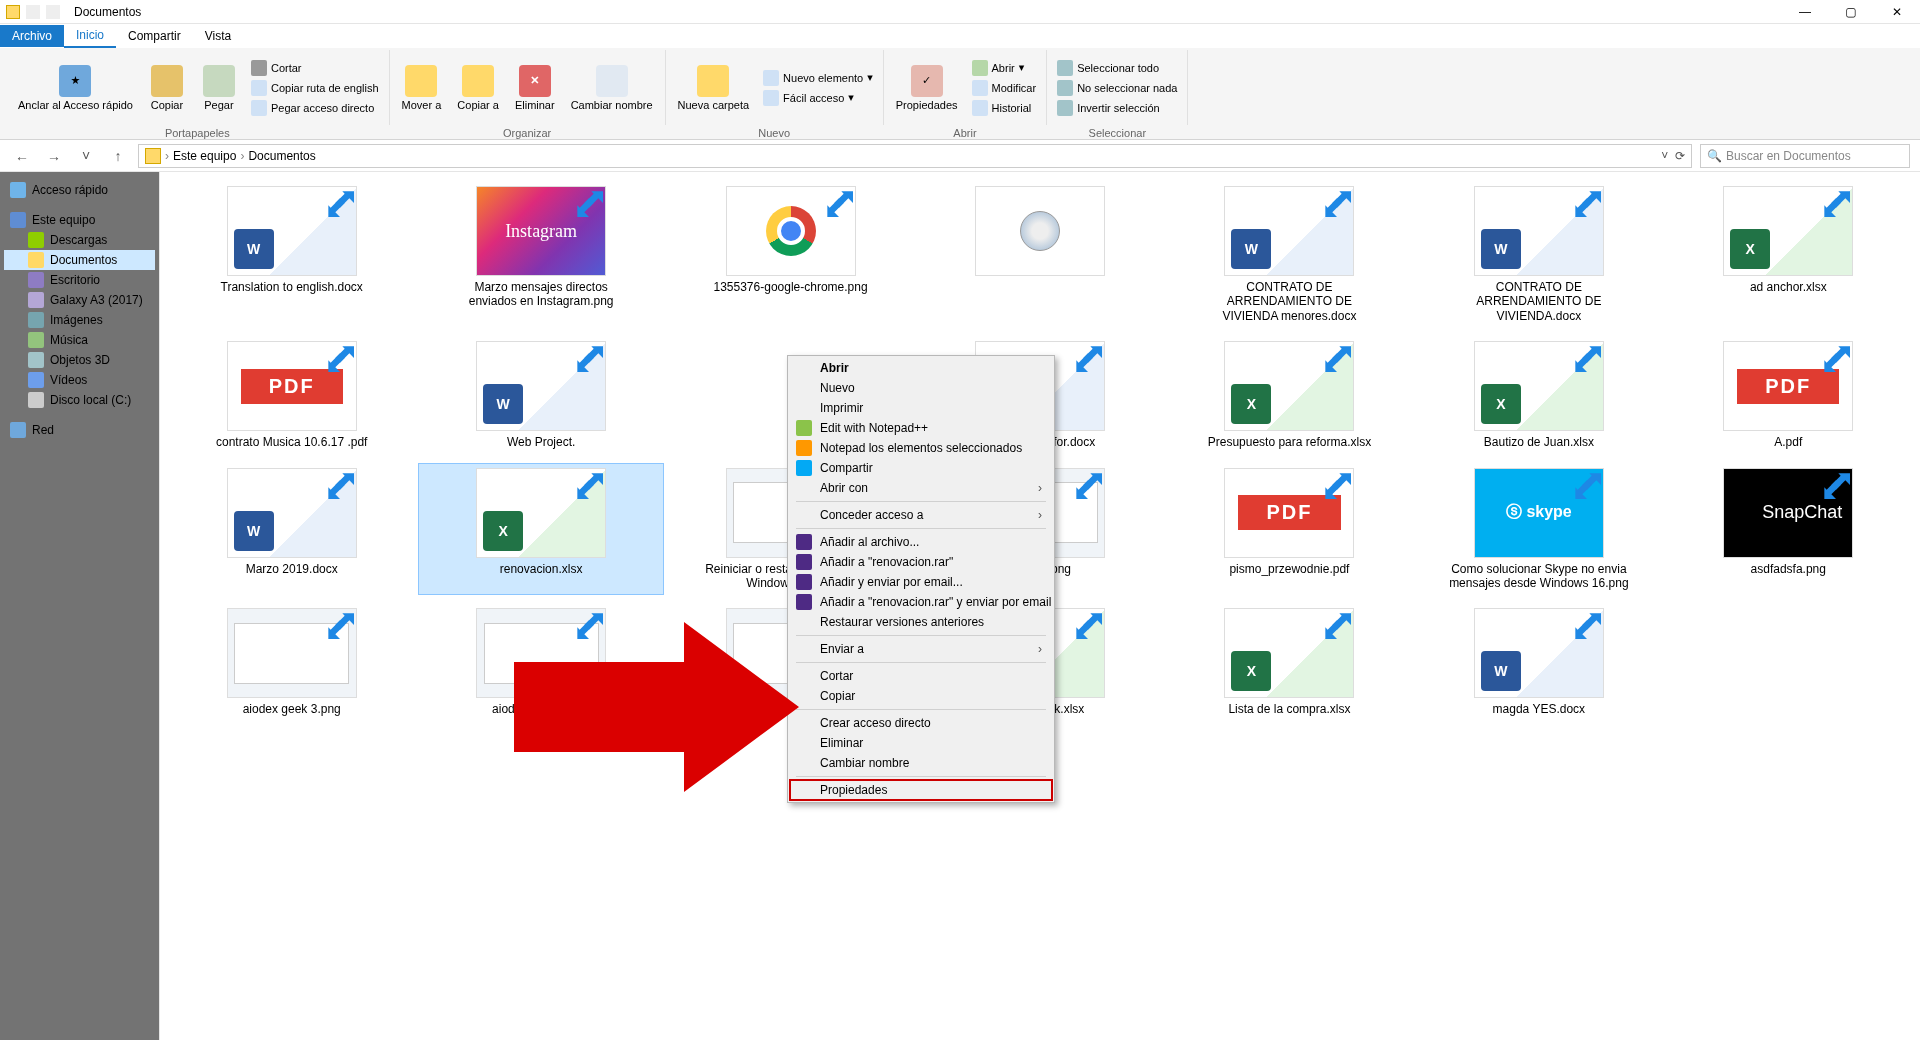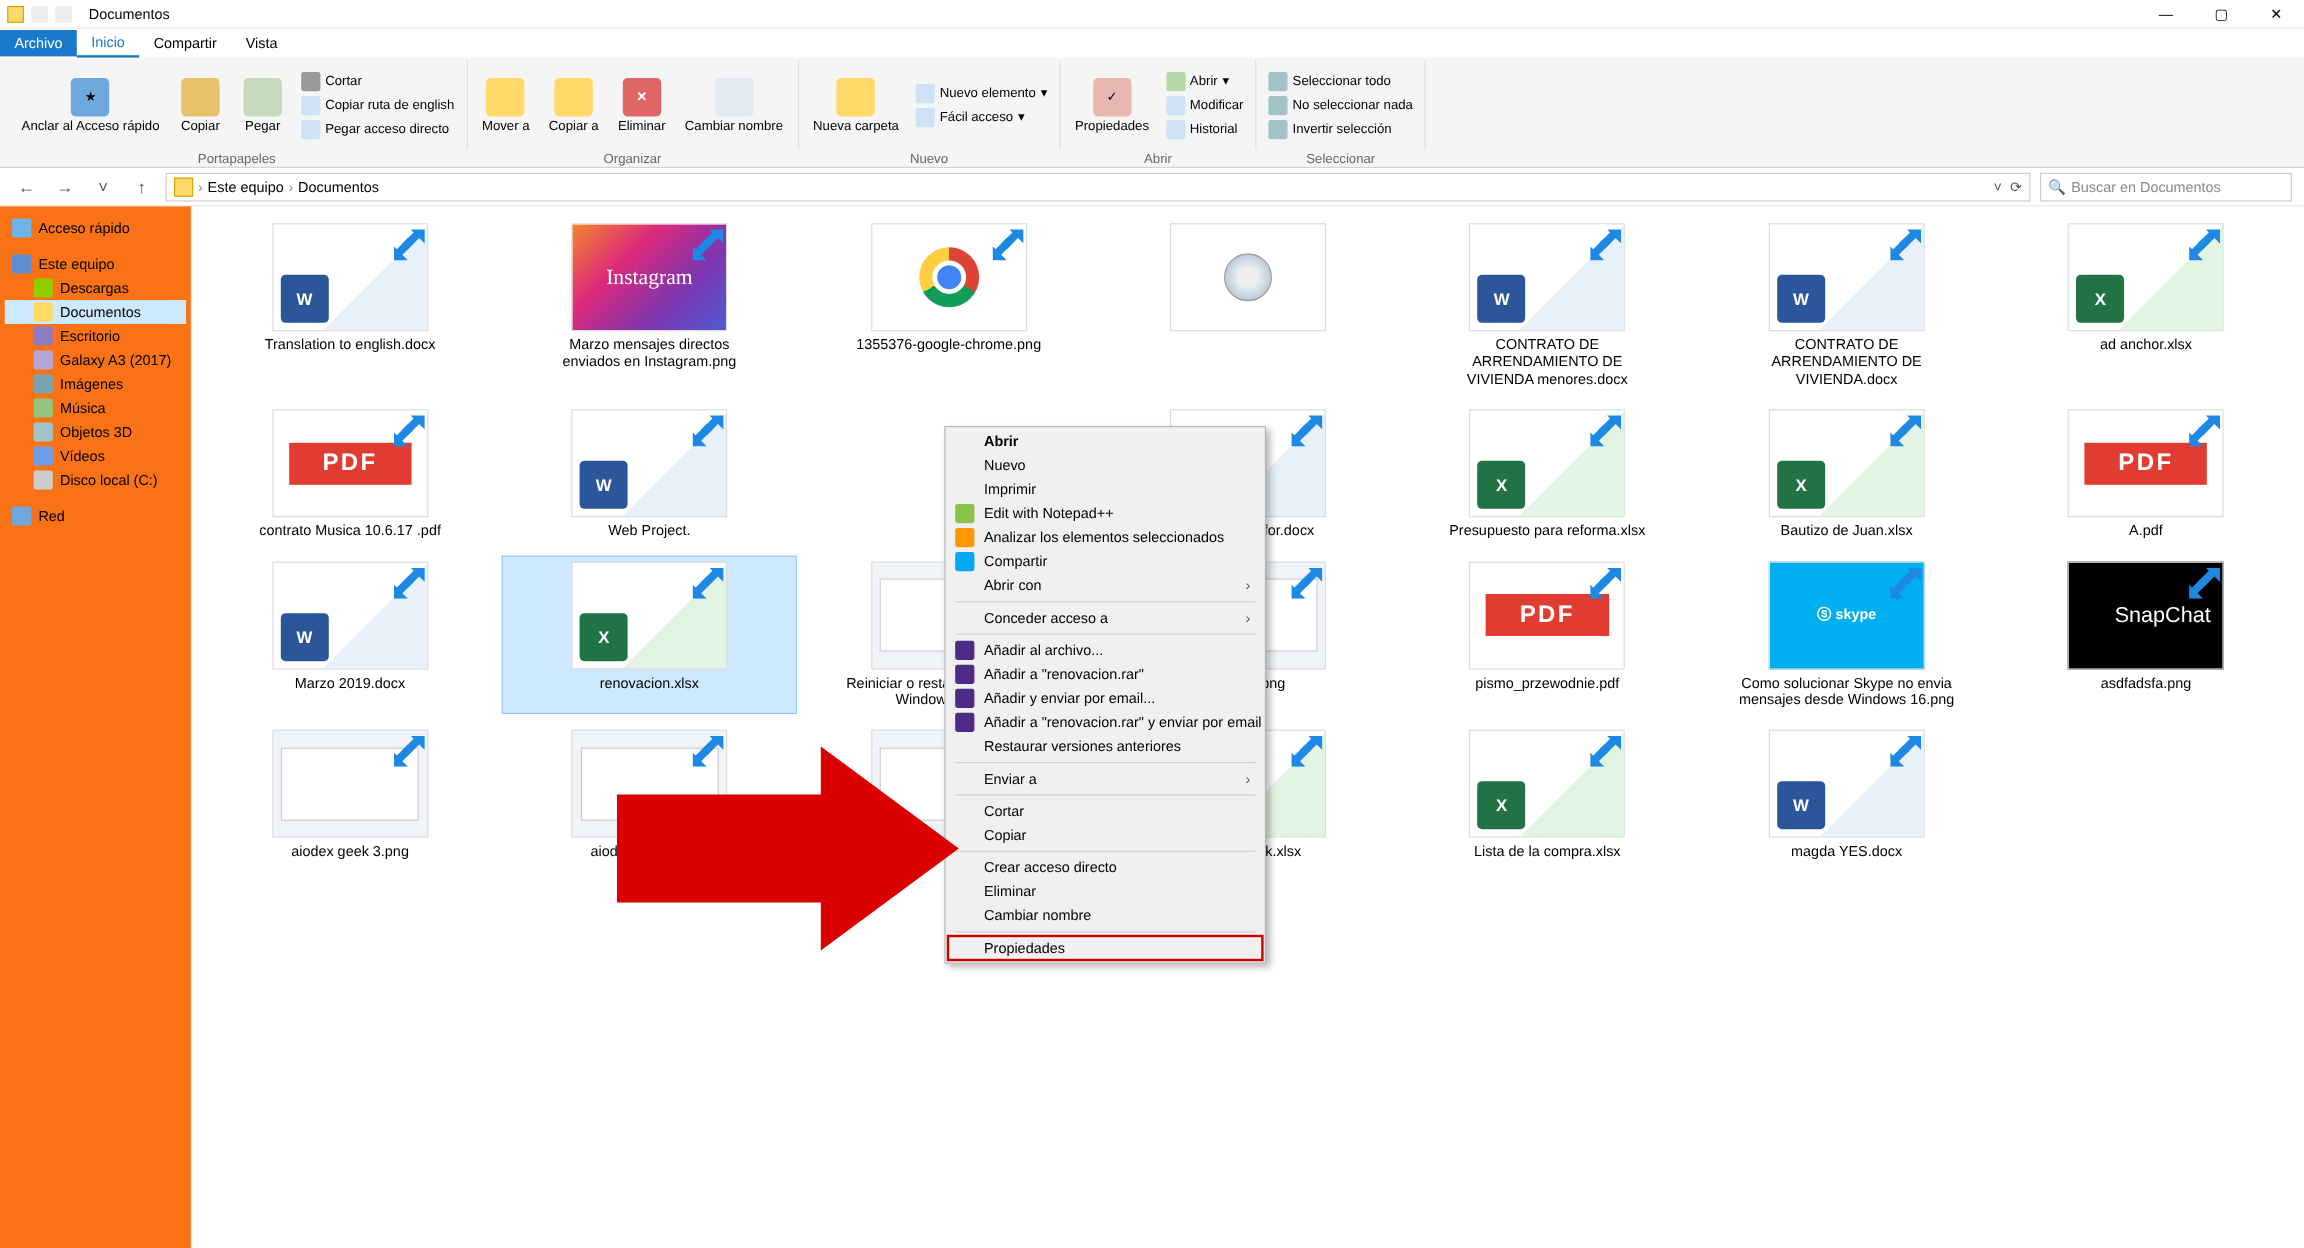--- a/index.html
+++ b/index.html
@@ -42,21 +42,21 @@
 
 .addrrow { height: 32px; display: flex; align-items: center; gap: 8px; padding: 0 10px; border-bottom: 1px solid #e5e5e5; }
 .navbtn { width: 24px; height: 24px; display: flex; align-items: center; justify-content: center; color: #555; font-size: 14px; }
 .addressbar { flex: 1; border: 1px solid #ccc; height: 24px; display: flex; align-items: center; padding: 0 6px; gap: 4px; font-size: 12px; }
 .addressbar .sep { color: #888; }
 .addressbar .refresh { margin-left: auto; color: #555; }
 .searchbox { width: 210px; border: 1px solid #ccc; height: 24px; display: flex; align-items: center; padding: 0 6px; color: #888; }
 
 
 .workspace { display: flex; height: calc(1040px - 24px - 24px - 92px - 32px); }
-.sidebar { width: 160px; background: #f97316; border-right: 1px solid #e5e5e5; padding: 8px 4px; font-size: 12px; overflow: hidden; }
+.sidebar { width: 160px; background: #737373; border-right: 1px solid #e5e5e5; padding: 8px 4px; font-size: 12px; overflow: hidden; }
 .sidebar-item { display: flex; align-items: center; gap: 6px; padding: 2px 6px; white-space: nowrap; }
 .sidebar-item.selected { background: #cde8ff; }
 .sidebar-item .sico { width: 16px; height: 16px; background: #ddd; border-radius: 2px; flex-shrink: 0; }
 .sico.star { background: #6fb4e9; }
 .sico.pc { background: #5f8dd3; }
 .sico.dl { background: #8fce00; }
 .sico.doc { background: #ffd966; }
 .sico.desk { background: #8e7cc3; }
 .sico.phone { background: #b4a7d6; }
 .sico.img { background: #76a5af; }
@@ -81,21 +81,21 @@
 .arrow-overlay svg { width: 100%; height: 100%; }
 .badge.word { background: #2b579a; }
 .badge.excel { background: #217346; }
 .file .thumb.pdfbox { background:#fff; }
 .file .thumb.pdfbox .pdfbar { position:absolute; top:30%; left:10%; right:10%; height:40%; background:#e03c31; color:#fff; display:flex; align-items:center; justify-content:center; font-weight:bold; font-size:20px; letter-spacing:2px; }
 .file .thumb.igram { background: linear-gradient(135deg,#f58529,#dd2a7b,#8134af,#515bd4); color:#fff; font-family: 'Segoe Script', cursive; font-size:18px; }
 .file .thumb.chrome { background:#fff; }
 .chrome-circle { width:50px; height:50px; border-radius:50%; background: conic-gradient(#db4437 0 120deg,#0f9d58 120deg 240deg,#ffcd40 240deg 360deg); display:flex; align-items:center; justify-content:center; }
 .chrome-circle::after { content:''; width:20px; height:20px; border-radius:50%; background:#4285f4; border:4px solid #fff; }
 .file .thumb.snap { background:#000; color:#fff; font-size:18px; display:flex; align-items:center; justify-content:flex-end; padding-right:10px; }
-.file .thumb.skype { background:#00aff0; color:#fff; font-size:12px; font-weight:bold; }
+.file .thumb.skype { background:#00aff0; color:#fff; font-size:16px; font-weight:bold; }
 .file .thumb.screenshot { background:#f0f4f8; }
 .file .fname { max-width: 180px; line-height: 1.2; word-break: break-word; text-align: center; }
 
 
 .context-menu { position: absolute; left: 627px; top: 183px; width: 268px; background: #f0f0f0; border: 1px solid #b8b8b8; box-shadow: 3px 3px 6px rgba(0,0,0,0.3); z-index: 100; font-size: 12px; padding: 2px; }
 .cm-item { display: flex; align-items: center; gap: 8px; padding: 3px 10px 3px 30px; position: relative; white-space: nowrap; }
 .cm-item .cmico { position: absolute; left: 6px; width: 16px; height: 16px; border-radius: 2px; }
 .cm-item.bold { font-weight: bold; }
 .cm-item .sub-arrow { margin-left: auto; color: #555; }
 .cm-sep { height: 1px; background: #d0d0d0; margin: 3px 6px; }
@@ -577,21 +577,21 @@
         </div>
       <div class="cm-item">
           <span>Imprimir</span>
         </div>
       <div class="cm-item">
           <div class="cmico notepad"></div>
           <span>Edit with Notepad++</span>
         </div>
       <div class="cm-item">
           <div class="cmico av"></div>
-          <span>Analizar los elementos seleccionados</span>
+          <span>Notepad los elementos seleccionados</span>
         </div>
       <div class="cm-item">
           <div class="cmico share"></div>
           <span>Compartir</span>
         </div>
       <div class="cm-item">
           <span>Abrir con</span>
           <span class="sub-arrow">›</span>
         </div>
       <div class="cm-sep"></div>

